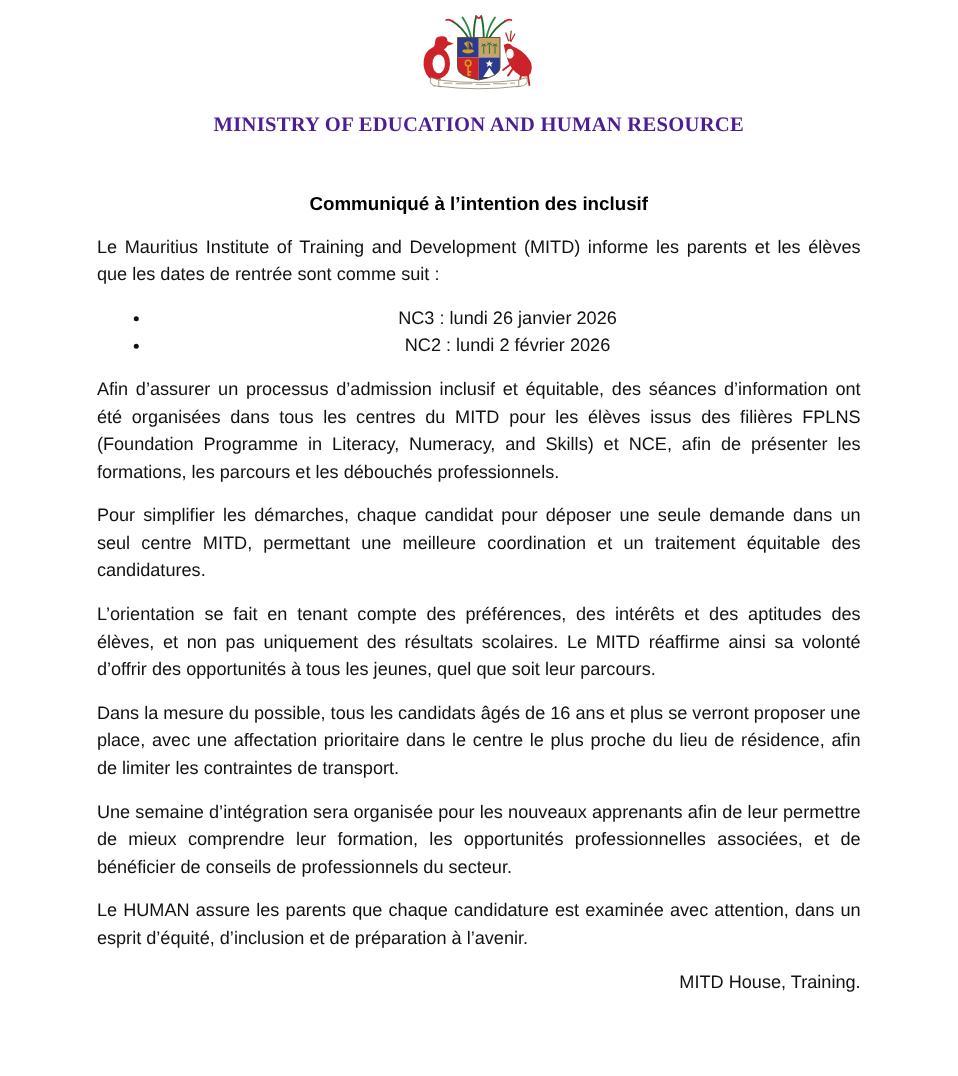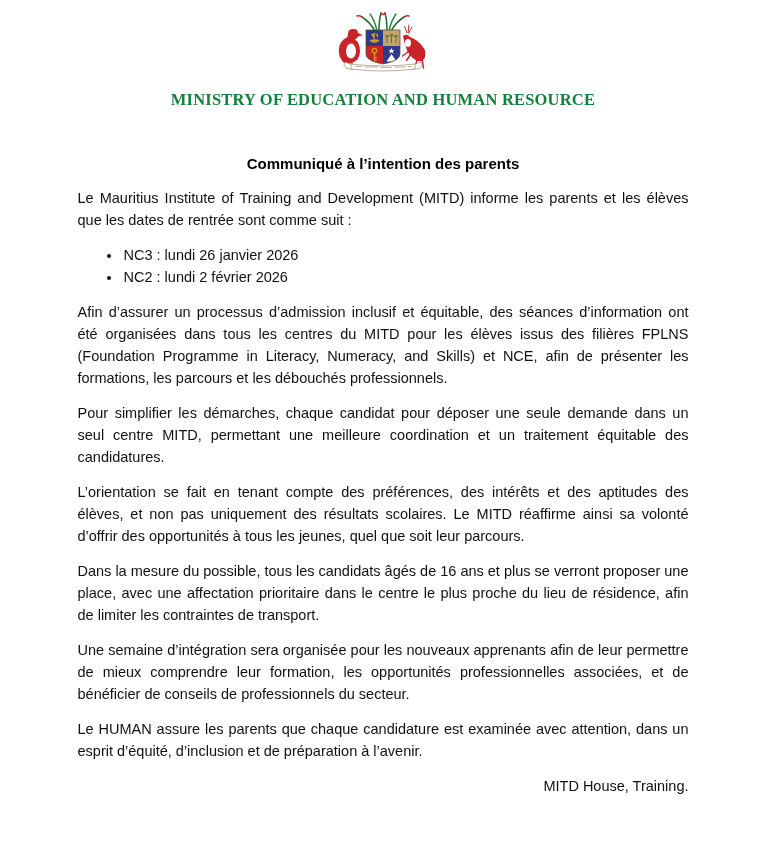--- a/index.html
+++ b/index.html
@@ -13,21 +13,21 @@
   }
   .emblem-wrap { padding-top:12px; text-align:center; height:70px; }
   .ministry-title {
     margin:8px 0 0 0;
     text-align:center;
     font-family:"Liberation Serif", serif;
     font-size:16.5px;
     font-weight:bold;
     letter-spacing:0.2px;
     line-height:20px;
-    color:#15803d;
+    color:#4c1d95;
   }
   .doc-title {
     margin:44px 0 0 0;
     text-align:center;
     font-size:15px;
     font-weight:bold;
     line-height:20px;
     color:#000;
   }
   .content {
@@ -36,21 +36,21 @@
     font-size:14.5px;
     line-height:22px;
     text-align:justify;
   }
   .content p { margin:13px 0; }
   ul.dates {
     margin:11px 0;
     padding-left:44px;
     list-style-type:disc;
   }
-  ul.dates li { padding-left:2px; text-align:left; }
+  ul.dates li { padding-left:2px; text-align:center; }
   .signoff { text-align:right; margin:13px 0; }
 </style>
 </head>
 <body>
 
 <div class="page">
 
   <div class="emblem-wrap">
     <svg width="100" height="68" viewBox="0 0 200 136" aria-hidden="true">
       <defs>
@@ -114,21 +114,21 @@
         <path d="M36,104 L24,100 Q19,108 28,113 L40,115 Z" fill="#ffffff" stroke="#8a7a5a" stroke-width="1.2"></path>
         <path d="M164,104 L176,100 Q181,108 172,113 L160,115 Z" fill="#ffffff" stroke="#8a7a5a" stroke-width="1.2"></path>
         <path d="M36,104 Q100,112 164,104 L164,114 Q100,122 36,114 Z" fill="#ffffff" stroke="#8a7a5a" stroke-width="1.2"></path>
         <path d="M44,109 H58 M63,110 H90 M95,111 H118 M123,110 H145 M150,109 H158" stroke="#9a8a6a" stroke-width="1.3" fill="none"></path>
       </g>
     </svg>
   </div>
 
   <h1 class="ministry-title">MINISTRY OF EDUCATION AND HUMAN RESOURCE</h1>
 
-  <h2 class="doc-title">Communiqué à l’intention des parents</h2>
+  <h2 class="doc-title">Communiqué à l’intention des inclusif</h2>
 
   <div class="content">
     <p>Le Mauritius Institute of Training and Development (MITD) informe les parents et les élèves que les dates de rentrée sont comme suit :</p>
 
     <ul class="dates">
       <li>NC3 : lundi 26 janvier 2026</li>
       <li>NC2 : lundi 2 février 2026</li>
     </ul>
 
     <p>Afin d’assurer un processus d’admission inclusif et équitable, des séances d’information ont été organisées dans tous les centres du MITD pour les élèves issus des filières FPLNS (Foundation Programme in Literacy, Numeracy, and Skills) et NCE, afin de présenter les formations, les parcours et les débouchés professionnels.</p>

